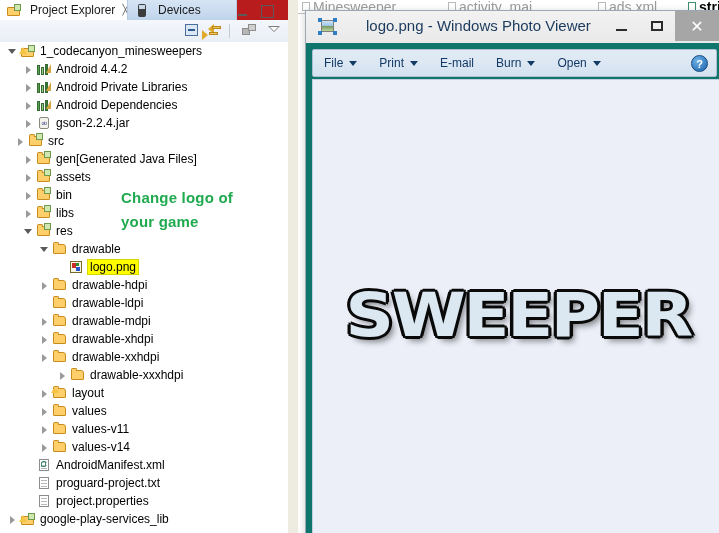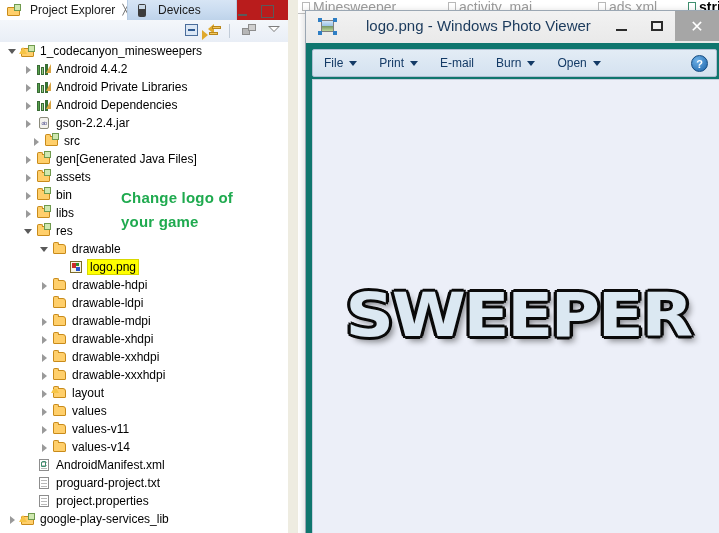--- a/index.html
+++ b/index.html
@@ -309,21 +309,21 @@
           </span>
           <span class="tlabel">Android Dependencies</span>
         </div>
         <div class="trow" style="padding-left: 24px;">
           <span class="arrow collapsed"></span>
           <span class="ticon">
             <span class="ic-jar"></span>
           </span>
           <span class="tlabel">gson-2.2.4.jar</span>
         </div>
-        <div class="trow" style="padding-left: 32px;">
+        <div class="trow" style="padding-left: 16px;">
           <span class="arrow collapsed"></span>
           <span class="ticon">
             <span class="ic-folder src"></span>
           </span>
           <span class="tlabel">src</span>
         </div>
         <div class="trow" style="padding-left: 24px;">
           <span class="arrow collapsed"></span>
           <span class="ticon">
             <span class="ic-folder gen"></span>
@@ -405,21 +405,21 @@
           </span>
           <span class="tlabel">drawable-xhdpi</span>
         </div>
         <div class="trow" style="padding-left: 40px;">
           <span class="arrow collapsed"></span>
           <span class="ticon">
             <span class="ic-folder"></span>
           </span>
           <span class="tlabel">drawable-xxhdpi</span>
         </div>
-        <div class="trow" style="padding-left: 40px;">
+        <div class="trow" style="padding-left: 58px;">
           <span class="arrow collapsed"></span>
           <span class="ticon">
             <span class="ic-folder"></span>
           </span>
           <span class="tlabel">drawable-xxxhdpi</span>
         </div>
         <div class="trow" style="padding-left: 40px;">
           <span class="arrow collapsed"></span>
           <span class="ticon">
             <span class="ic-folder warn"></span>

